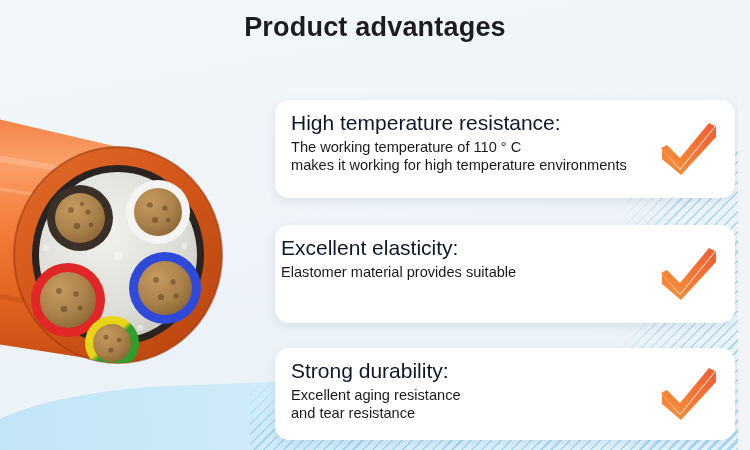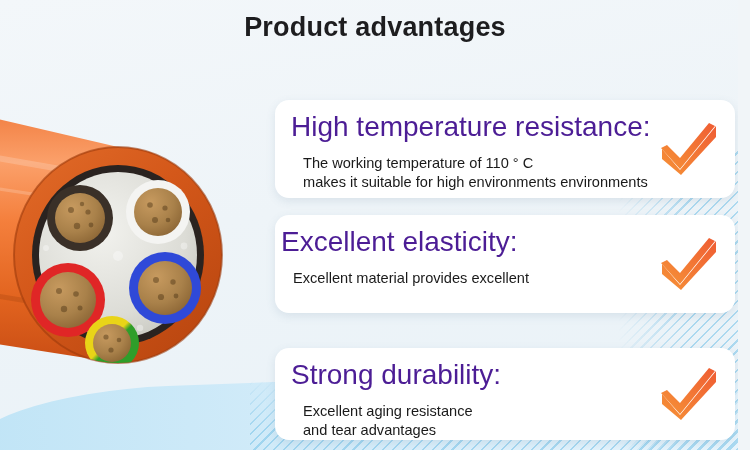--- a/index.html
+++ b/index.html
@@ -123,35 +123,35 @@
     position: absolute;
     left: 275px;
     width: 460px;
     background: #ffffff;
     border-radius: 14px;
     box-shadow: 0 3px 10px rgba(70, 110, 140, 0.13);
     box-sizing: border-box;
     padding: 11px 16px 12px 16px;
   }
   #card-0 { top: 100px;  height: 98px;  }
-  #card-1 { top: 215px;  height: 98px; padding-left: 6px;  }
+  #card-1 { top: 225px;  height: 98px; padding-left: 6px;  }
   #card-2 { top: 348px;  height: 92px;  }
 
   .card-heading {
-    color: #4c1d95;
-    font-size: 28px;
+    color: #0f172a;
+    font-size: 21px;
     line-height: 1.12;
     margin: 0 0 3px 0;
     white-space: nowrap;
   }
   .card-body {
     color: #1a1a1a;
     font-size: 14.6px;
     line-height: 1.28;
-    margin: 12px;
+    margin: 0;
     max-width: 372px;
   }
   .card-body span { display: block; white-space: nowrap; }
 
   .check {
     position: absolute;
     right: 14px;
     top: 50%;
     transform: translateY(-50%);
     width: 64px;
@@ -296,56 +296,56 @@
       </g>
     </g>
   </svg>
 
   <div id="title">Product advantages</div>
 
   <div class="card" id="card-0">
     <p class="card-heading">High temperature resistance:</p>
     <p class="card-body">
       <span>The working temperature of 110 ° C</span>
-      <span>makes it suitable for high environments environments</span>
+      <span>makes it working for high temperature environments</span>
     </p>
     <svg class="check" viewBox="0 0 64 56">
       <defs>
         <linearGradient id="chk0" x1="0" y1="1" x2="1" y2="0">
           <stop offset="0%" stop-color="#f69237"></stop>
           <stop offset="100%" stop-color="#ef5d33"></stop>
         </linearGradient>
       </defs>
       <path d="M5 28 L23 49 L59 5 L59 16 L24 54 L5 38 Z" fill="url(#chk0)"></path>
       <path d="M4 27 L23 48 L58 5 L52 2 L23 37 L10 24 Z" fill="url(#chk0)"></path>
     </svg>
   </div>
 
   <div class="card" id="card-1">
     <p class="card-heading">Excellent elasticity:</p>
     <p class="card-body">
-      <span>Excellent material provides excellent</span>
+      <span>Elastomer material provides suitable</span>
     </p>
     <svg class="check" viewBox="0 0 64 56">
       <defs>
         <linearGradient id="chk1" x1="0" y1="1" x2="1" y2="0">
           <stop offset="0%" stop-color="#f69237"></stop>
           <stop offset="100%" stop-color="#ef5d33"></stop>
         </linearGradient>
       </defs>
       <path d="M5 28 L23 49 L59 5 L59 16 L24 54 L5 38 Z" fill="url(#chk1)"></path>
       <path d="M4 27 L23 48 L58 5 L52 2 L23 37 L10 24 Z" fill="url(#chk1)"></path>
     </svg>
   </div>
 
   <div class="card" id="card-2">
     <p class="card-heading">Strong durability:</p>
     <p class="card-body">
       <span>Excellent aging resistance</span>
-      <span>and tear advantages</span>
+      <span>and tear resistance</span>
     </p>
     <svg class="check" viewBox="0 0 64 56">
       <defs>
         <linearGradient id="chk2" x1="0" y1="1" x2="1" y2="0">
           <stop offset="0%" stop-color="#f69237"></stop>
           <stop offset="100%" stop-color="#ef5d33"></stop>
         </linearGradient>
       </defs>
       <path d="M5 28 L23 49 L59 5 L59 16 L24 54 L5 38 Z" fill="url(#chk2)"></path>
       <path d="M4 27 L23 48 L58 5 L52 2 L23 37 L10 24 Z" fill="url(#chk2)"></path>

